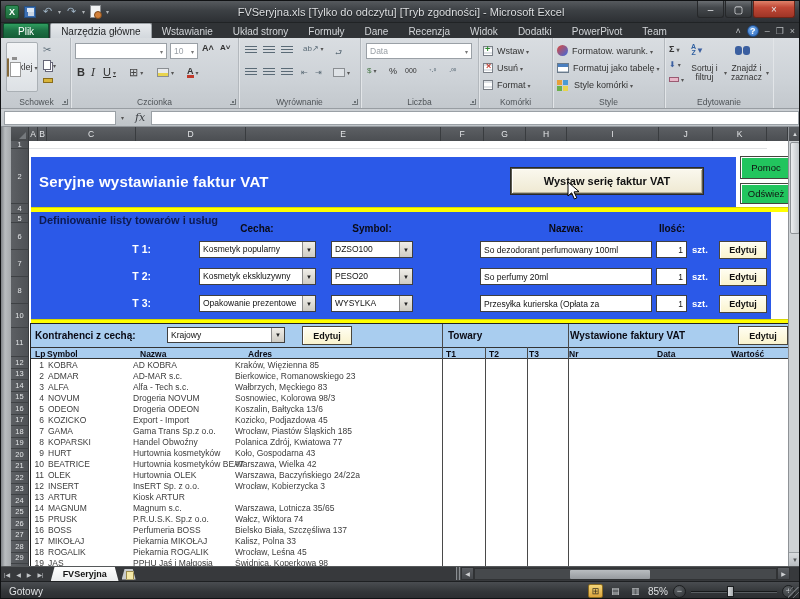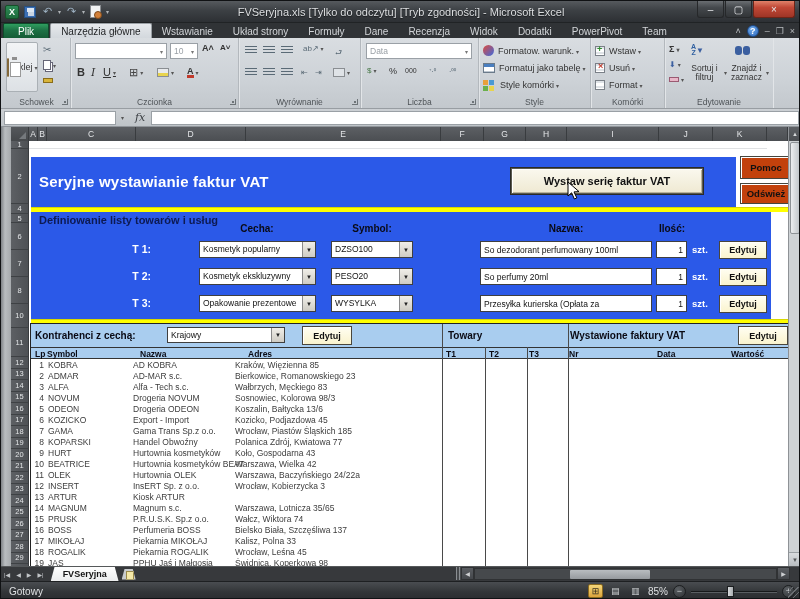--- a/index.html
+++ b/index.html
@@ -85,22 +85,22 @@
 
   
   #canvas{position:absolute;left:28px;top:140px;width:759px;height:425px;background:#fff;overflow:hidden}
   .gridrow1{position:absolute;left:0;top:0;width:738px;height:8px;border-bottom:1px solid #e0e2e4}
   .bluepanel{position:absolute;background:#2b59e8}
   #panel1{left:2px;top:16px;width:705px;height:59px}
   #main-title{position:absolute;left:8px;top:0;height:49px;display:flex;align-items:center;color:#fff;font-size:15px;font-weight:bold;letter-spacing:.2px}
   #main-btn{position:absolute;left:480px;top:11px;width:192px;height:26px;background:linear-gradient(#faf8ee,#efe9d2);
     border:1px solid #5a5a50;box-shadow:inset 1px 1px 0 #fff,inset -1px -1px 0 #b9b29a,0 0 0 1px #2a2a26;
     font-weight:bold;font-size:11px;color:#111;display:flex;align-items:center;justify-content:center}
-  .btn-white{position:absolute;background:#c2410c;border:1px solid #45453e;box-shadow:inset 1px 1px 0 #fff;
-    font-size:9.5px;font-weight:700;color:#111;display:flex;align-items:center;justify-content:center}
+  .btn-white{position:absolute;background:#22c55e;border:1px solid #45453e;box-shadow:inset 1px 1px 0 #fff;
+    font-size:9.5px;font-weight:400;color:#111;display:flex;align-items:center;justify-content:center}
   #pomoc{left:711px;top:15px;width:52px;height:23px}
   #odswiez{left:711px;top:42px;width:52px;height:21px}
   .yellow{position:absolute;left:2px;width:758px;background:#ffff00;border-top:1px solid #d8d800}
   #yellow1{top:66px;height:5px}
   #yellow2{top:178px;height:4px}
   #panel2{left:2px;top:71px;width:740px;height:107px}
   #def-title{position:absolute;left:8px;top:2px;color:#0d1a52;font-size:11px;font-weight:bold}
   .clabel{position:absolute;top:11px;transform:translateX(-50%);color:#0a0a14;font-size:10px;font-weight:bold}
   .prow{position:absolute;left:0;width:100%;height:18px}
   .t-label{position:absolute;left:92px;width:28px;text-align:right;color:#fff;font-weight:bold;font-size:10.5px;line-height:17px}
@@ -309,54 +309,54 @@
         </div>
       <div class="mini" style="left:44px;top:29px;font-size:7px">
           <span>000</span>
         </div>
       <div class="mini" style="left:68px;top:29px;font-size:7px;color:#5a6a76">⁺·⁰</div>
       <div class="mini" style="left:88px;top:29px;font-size:7px;color:#5a6a76">·⁰⁰</div>
       <div class="rglabel">Liczba</div>
       <div class="dlaunch"></div>
     </div>
 
+    <div class="rgroup" style="width:74px">
+      <div id="cells-list" style="position:absolute;left:4px;top:4px">
+          <div style="display: flex; align-items: center; gap: 4px; height: 17px; font-size: 9px; color: rgb(51, 51, 51);">
+            <div class="ic-cell add"></div>
+            <div class="dd">Wstaw</div>
+          </div>
+          <div style="display: flex; align-items: center; gap: 4px; height: 17px; font-size: 9px; color: rgb(51, 51, 51);">
+            <div class="ic-cell del"></div>
+            <div class="dd">Usuń</div>
+          </div>
+          <div style="display: flex; align-items: center; gap: 4px; height: 17px; font-size: 9px; color: rgb(51, 51, 51);">
+            <div class="ic-cell"></div>
+            <div class="dd">Format</div>
+          </div>
+        </div>
+      <div class="rglabel">Komórki</div>
+    </div>
+
     <div class="rgroup" style="width:112px">
       <div id="style-list" style="position:absolute;left:4px;top:4px">
           <div style="display: flex; align-items: center; gap: 4px; height: 17px; font-size: 9px; color: rgb(51, 51, 51);">
             <div class="ic-condf"></div>
             <div class="dd">Formatow. warunk.</div>
           </div>
           <div style="display: flex; align-items: center; gap: 4px; height: 17px; font-size: 9px; color: rgb(51, 51, 51);">
             <div class="ic-table"></div>
             <div class="dd">Formatuj jako tabelę</div>
           </div>
           <div style="display: flex; align-items: center; gap: 4px; height: 17px; font-size: 9px; color: rgb(51, 51, 51);">
             <div class="ic-styles"></div>
             <div class="dd">Style komórki</div>
           </div>
         </div>
       <div class="rglabel">Style</div>
-    </div>
-
-    <div class="rgroup" style="width:74px">
-      <div id="cells-list" style="position:absolute;left:4px;top:4px">
-          <div style="display: flex; align-items: center; gap: 4px; height: 17px; font-size: 9px; color: rgb(51, 51, 51);">
-            <div class="ic-cell add"></div>
-            <div class="dd">Wstaw</div>
-          </div>
-          <div style="display: flex; align-items: center; gap: 4px; height: 17px; font-size: 9px; color: rgb(51, 51, 51);">
-            <div class="ic-cell del"></div>
-            <div class="dd">Usuń</div>
-          </div>
-          <div style="display: flex; align-items: center; gap: 4px; height: 17px; font-size: 9px; color: rgb(51, 51, 51);">
-            <div class="ic-cell"></div>
-            <div class="dd">Format</div>
-          </div>
-        </div>
-      <div class="rglabel">Komórki</div>
     </div>
 
     <div class="rgroup" style="width:108px;border-right:none">
       <div class="mini dd" style="left:4px;top:6px;font-weight:bold">Σ</div>
       <div class="mini dd" style="left:4px;top:22px;color:#3b5fa0;font-size:8px">⬇</div>
       <div class="mini dd" style="left:4px;top:38px">
           <span class="ic-paint" style="background:#e8b7c8;border-color:#9a5a72"></span>
         </div>
       <div class="mini" style="left:26px;top:6px">
           <span class="azf">A<br>Z</span>

